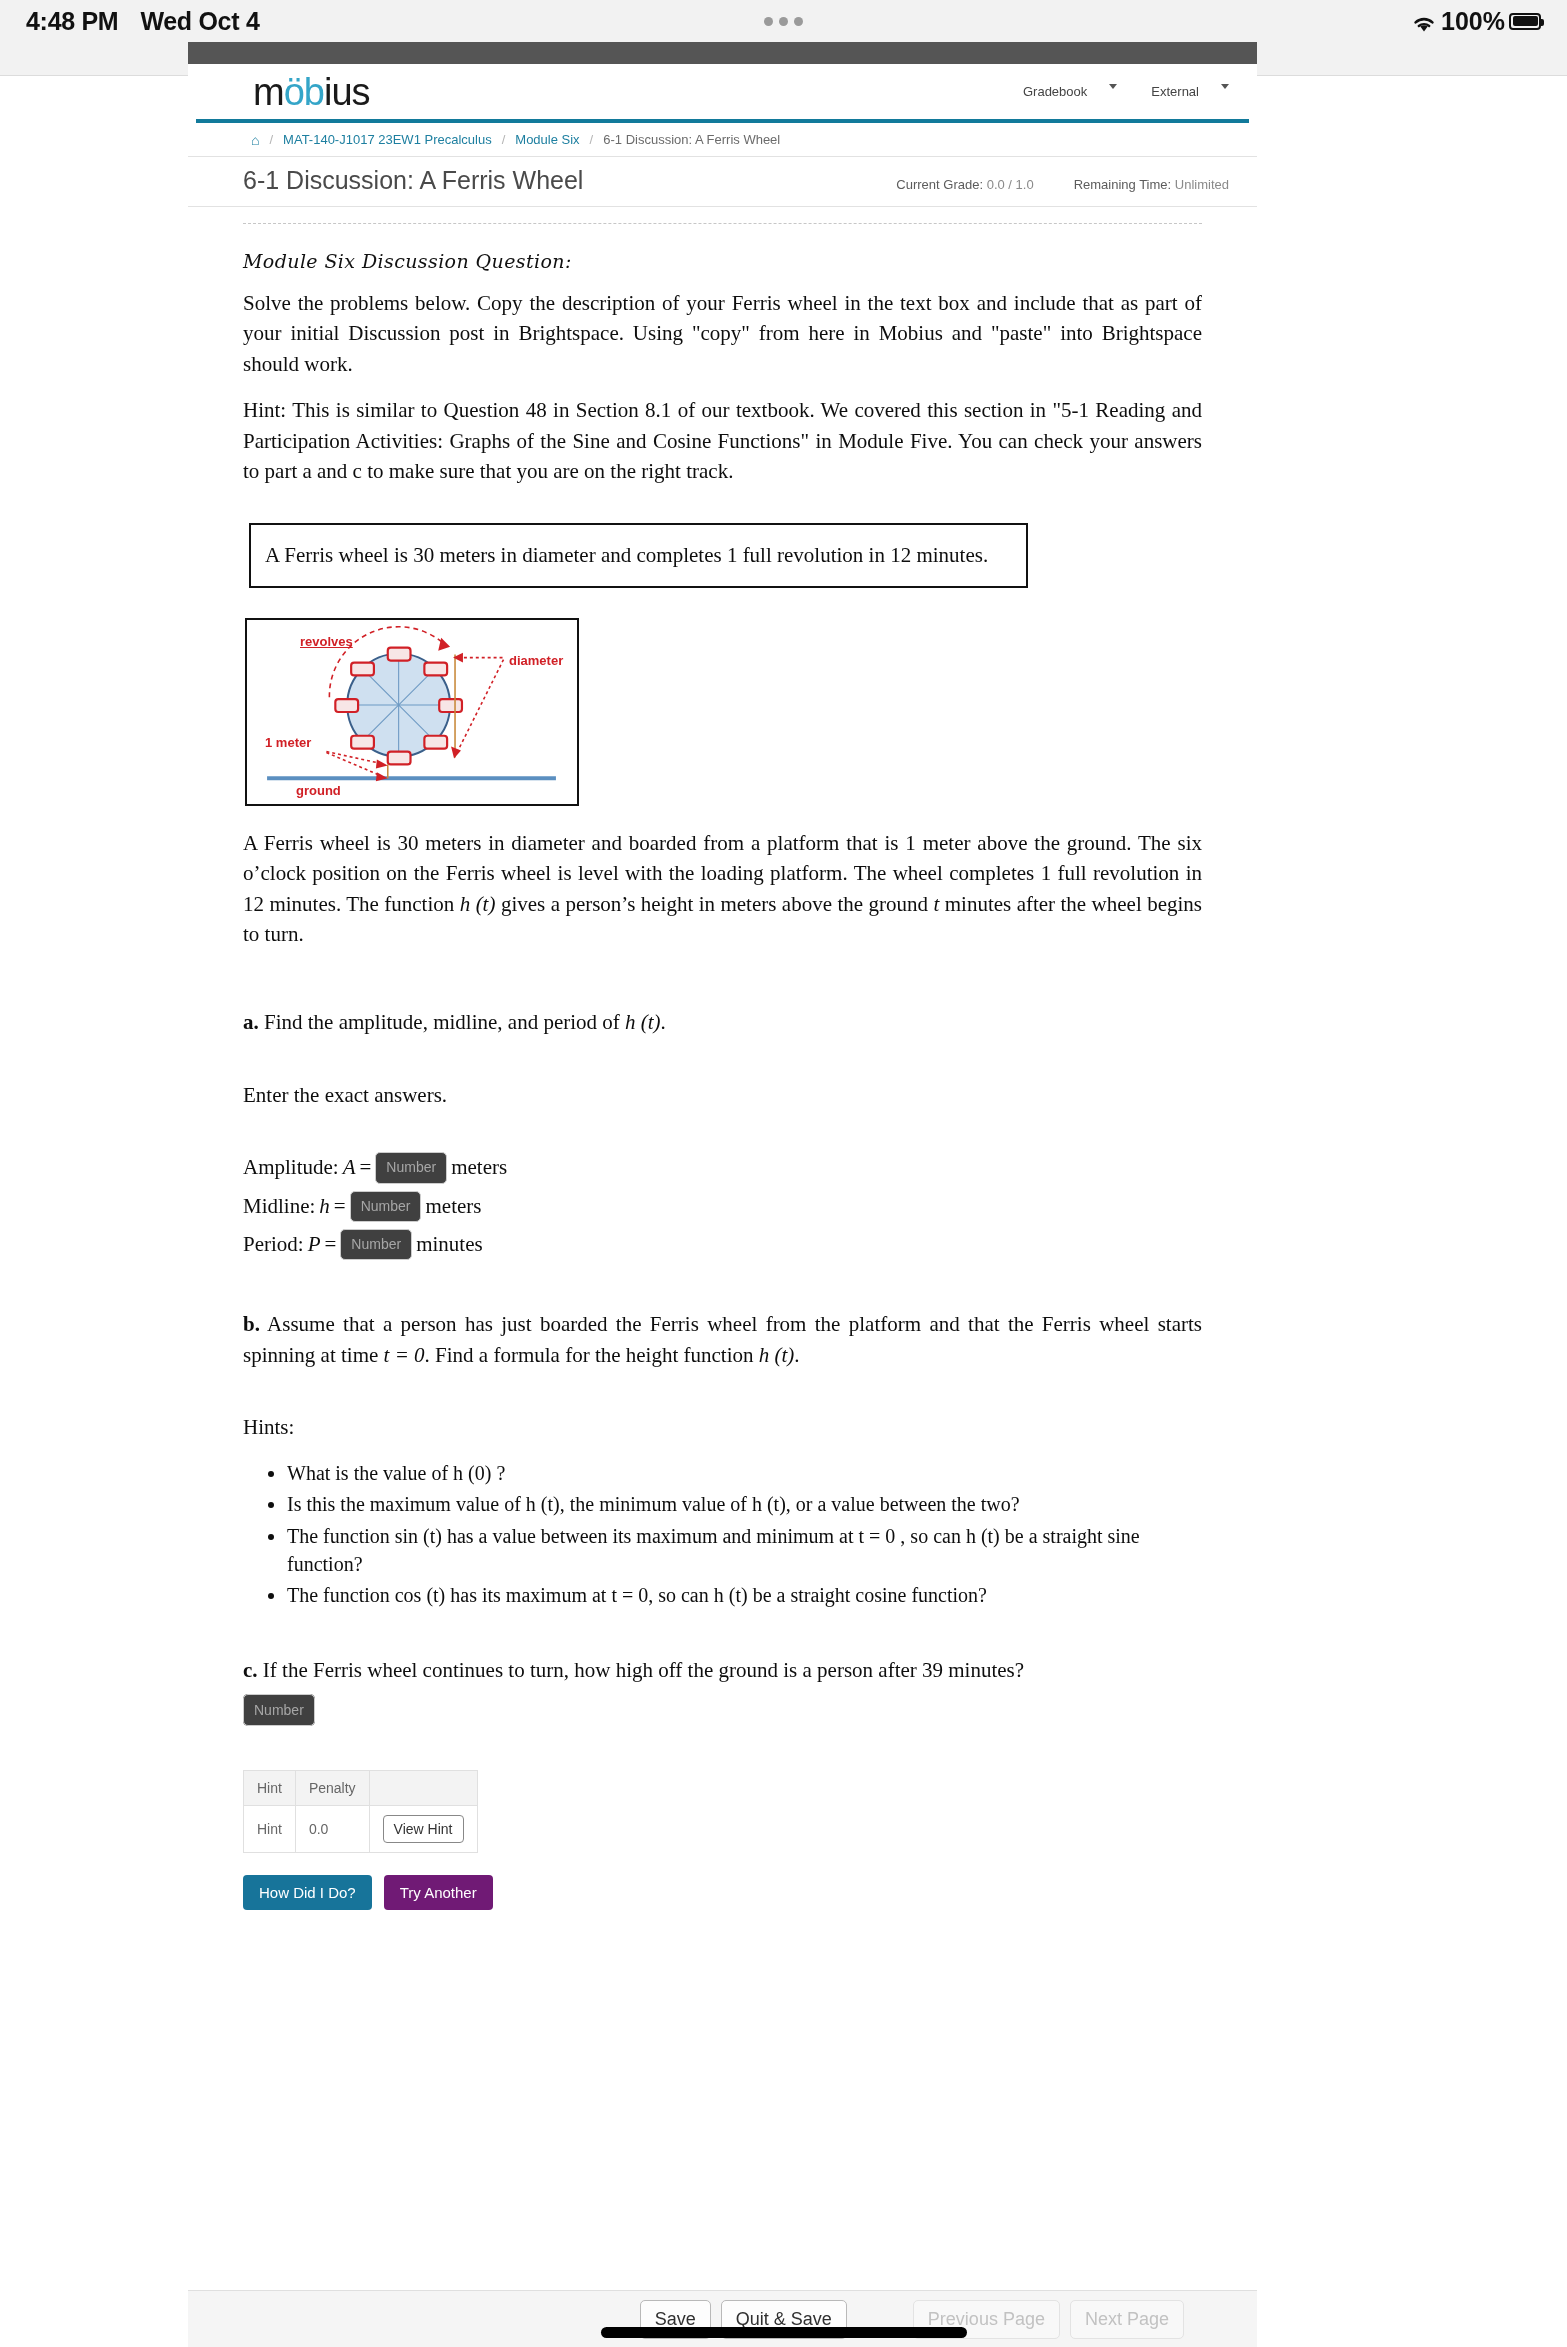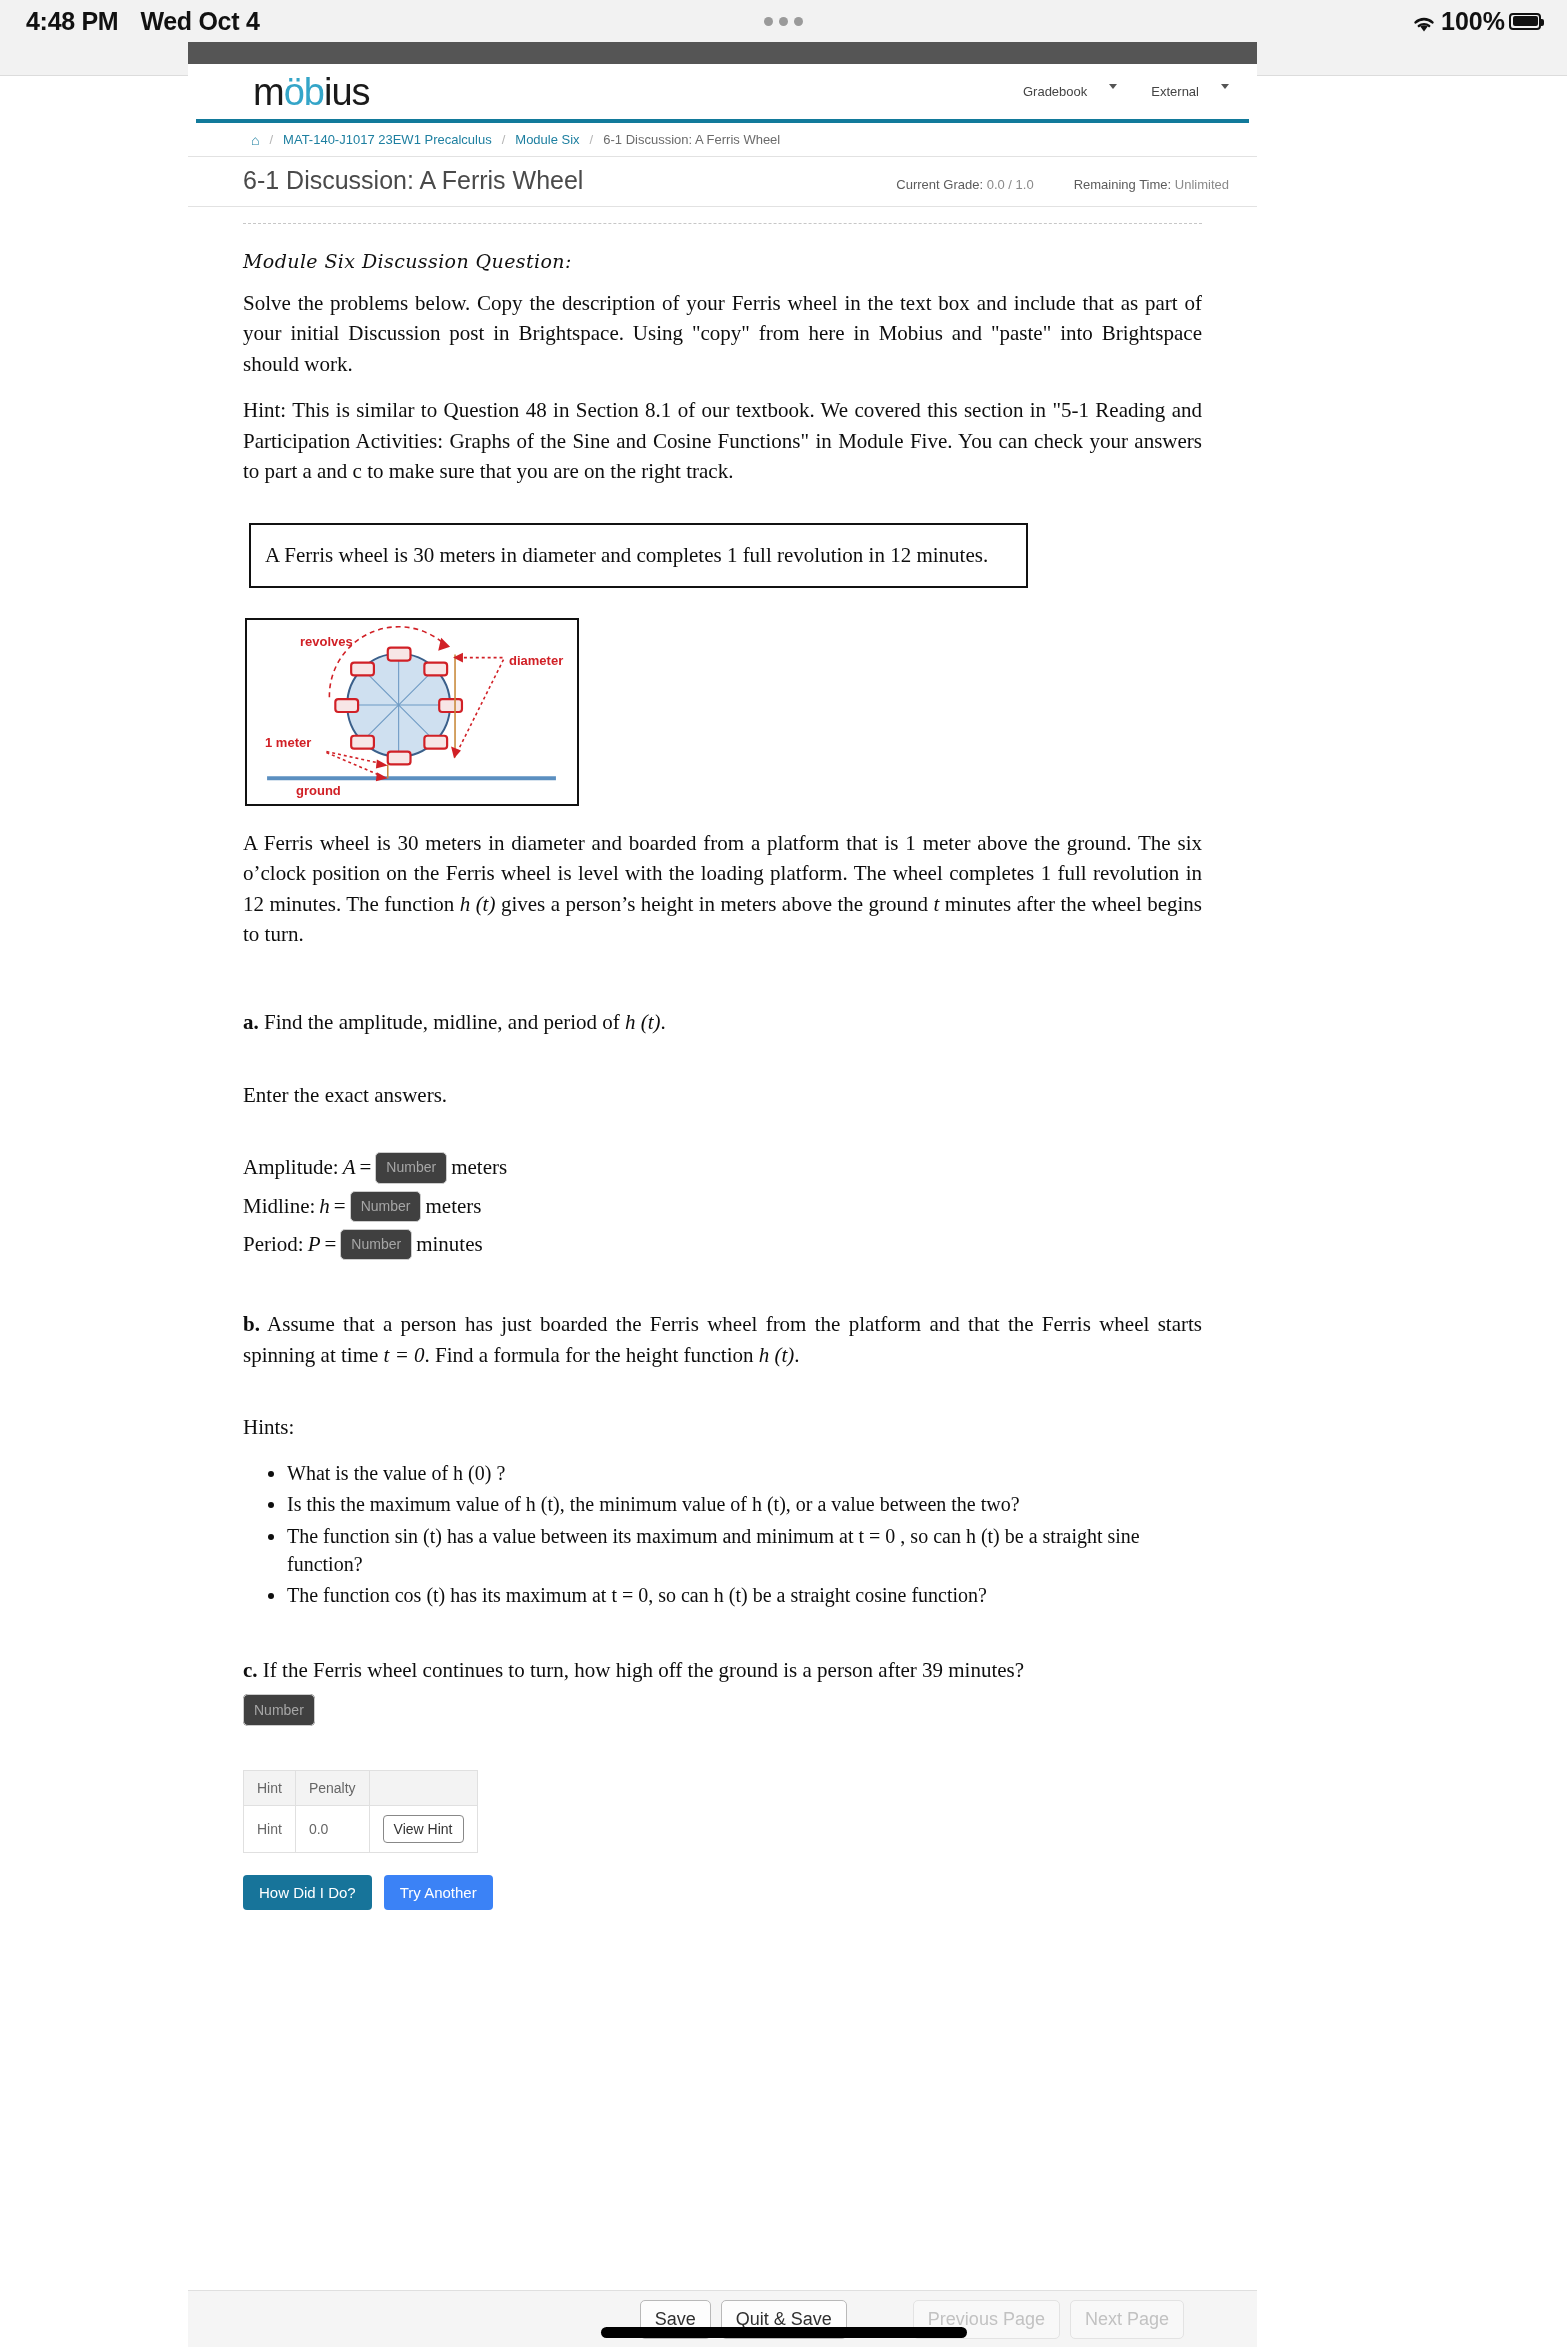--- a/index.html
+++ b/index.html
@@ -128,21 +128,21 @@
   }
   .hint-table thead th { background: #f3f3f3; font-weight: 400; }
   .hint-table td.lefty { text-align: left; }
   .vh-btn {
     border: 1px solid #888; border-radius: 4px; background: #fff;
     font-size: 14px; color: #333; padding: 5px 10px; display: inline-block;
   }
 
   .action-row { display: flex; gap: 12px; margin-top: 22px; }
   .btn-blue { background: #17749a; color: #fff; font-size: 15px; padding: 9px 16px; border-radius: 4px; border:none; }
-  .btn-green { background: #3b82f6; color: #fff; font-size: 15px; padding: 9px 16px; border-radius: 4px; border:none; }
+  .btn-green { background: #701a75; color: #fff; font-size: 15px; padding: 9px 16px; border-radius: 4px; border:none; }
 
   
   .bottom-bar {
     position: absolute; left: 188px; bottom: 0; width: 1069px; height: 57px;
     background: #f5f5f5; border-top: 1px solid #dfdfdf;
     display: flex; align-items: center; justify-content: flex-end; gap: 10px; padding-right: 73px;
   }
   .bb-btn {
     border: 1px solid #b9b9b9; background: #fdfdfd; border-radius: 5px;
     font-size: 18px; color: #303030; padding: 8px 14px;
@@ -282,21 +282,21 @@
         <path d="M258 38 L215 38" stroke="#d12026" stroke-width="1.6" fill="none" stroke-dasharray="3 3"></path>
         <path d="M208 38 L218 33 L218 43 Z" fill="#d12026"></path>
         <path d="M259 40 L212 134" stroke="#d12026" stroke-width="1.6" fill="none" stroke-dasharray="3 3"></path>
         <path d="M209 140 L206 128 L216 132 Z" fill="#d12026"></path>
 
         <path d="M80 133 L135 145" stroke="#d12026" stroke-width="1.6" fill="none" stroke-dasharray="3 3"></path>
         <path d="M142 147 L131 141 L130 150 Z" fill="#d12026"></path>
         <path d="M80 134 L134 157" stroke="#d12026" stroke-width="1.6" fill="none" stroke-dasharray="3 3"></path>
         <path d="M142 160 L131 154 L130 163 Z" fill="#d12026"></path>
       </svg>
-      <div style="position:absolute;left:53px;top:14px;color:#d12026;font-size:13px;font-weight:600;font-family:'Liberation Sans',sans-serif;">revolves</div>
+      <div style="position:absolute;left:53px;top:14px;color:#d12026;font-size:13px;font-weight:600;font-family:'Liberation Sans',sans-serif;text-decoration:underline;">revolves</div>
       <div style="position:absolute;left:262px;top:33px;color:#d12026;font-size:13px;font-weight:600;font-family:'Liberation Sans',sans-serif;">diameter</div>
       <div style="position:absolute;left:18px;top:115px;color:#d12026;font-size:13px;font-weight:600;font-family:'Liberation Sans',sans-serif;">1 meter</div>
       <div style="position:absolute;left:49px;top:163px;color:#d12026;font-size:13px;font-weight:600;font-family:'Liberation Sans',sans-serif;">ground</div>
     </div>
 
     <p class="para-after"><span>A Ferris wheel is </span><span class="mn">30</span><span> meters in diameter and boarded from a platform that is </span><span class="mn">1</span><span> meter above the ground. The six o’clock position on the Ferris wheel is level with the loading platform. The wheel completes </span><span class="mn">1</span><span> full revolution in </span><span class="mn">12</span><span> minutes. The function </span><span class="mi">h (t)</span><span> gives a person’s height in meters above the ground </span><span class="mi">t</span><span> minutes after the wheel begins to turn.</span></p>
 
     <div class="gap-lg"></div>
 
     <p><span class="part-label">a.</span><span> Find the amplitude, midline, and period of </span><span class="mi">h (t)</span><span>.</span></p>

